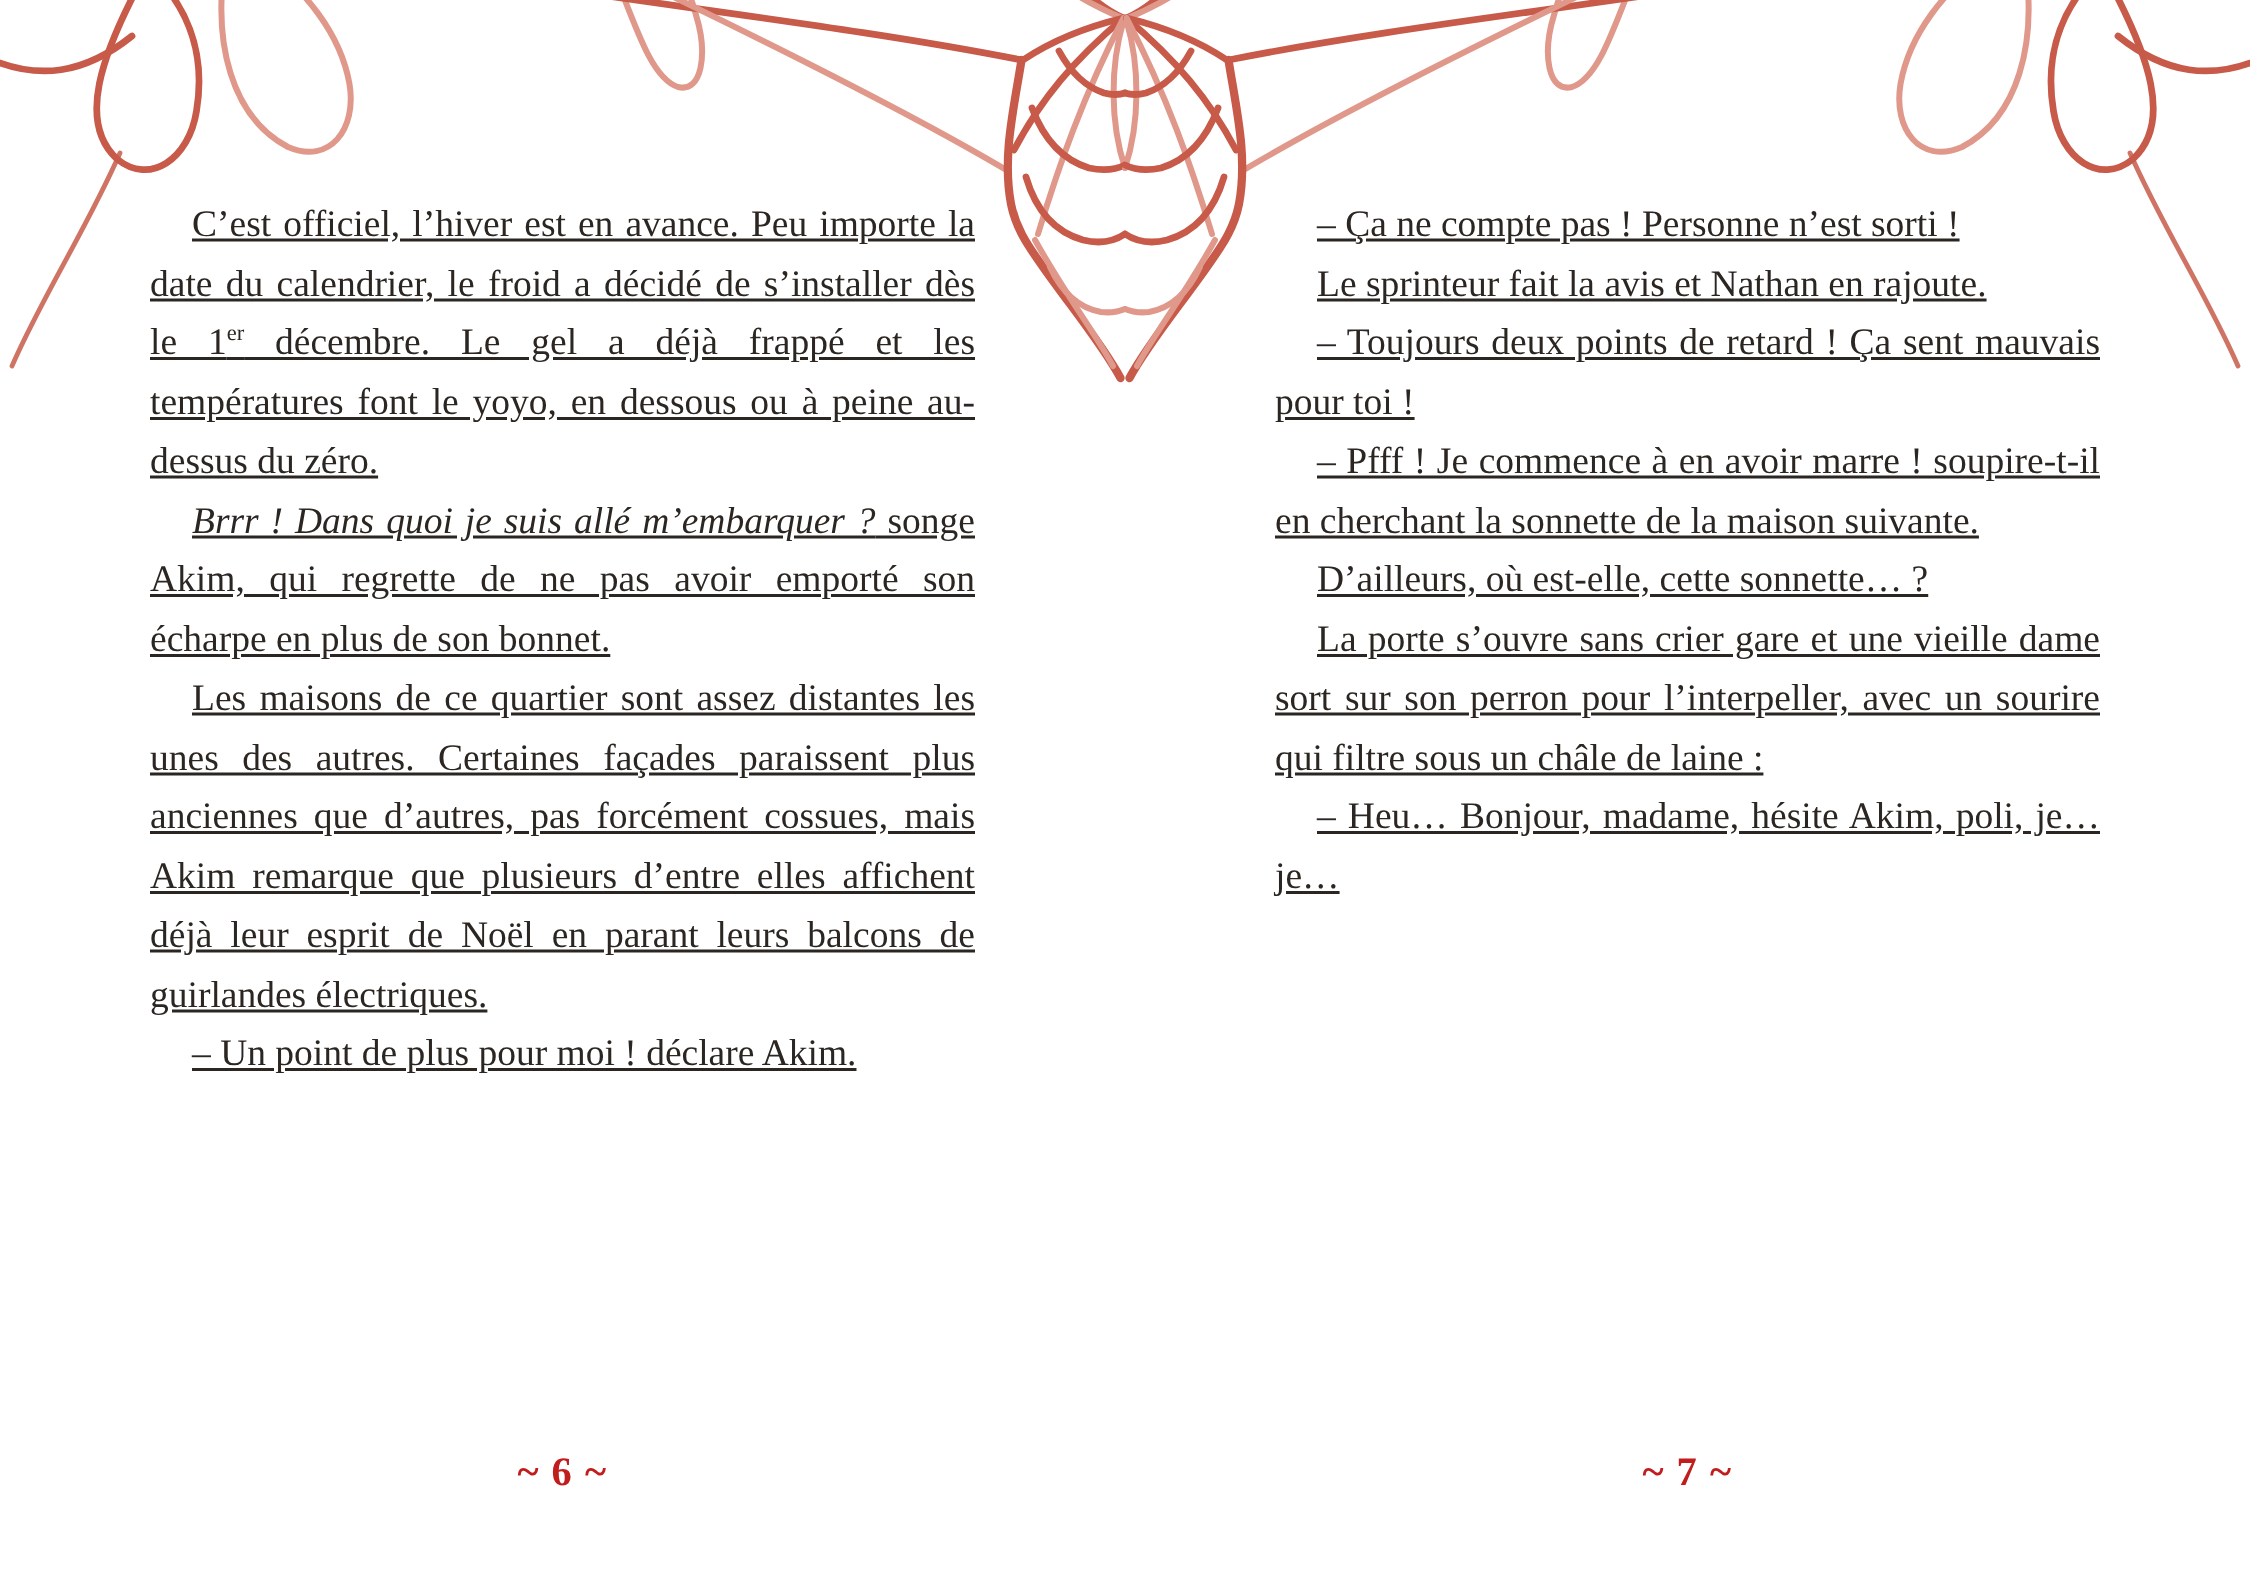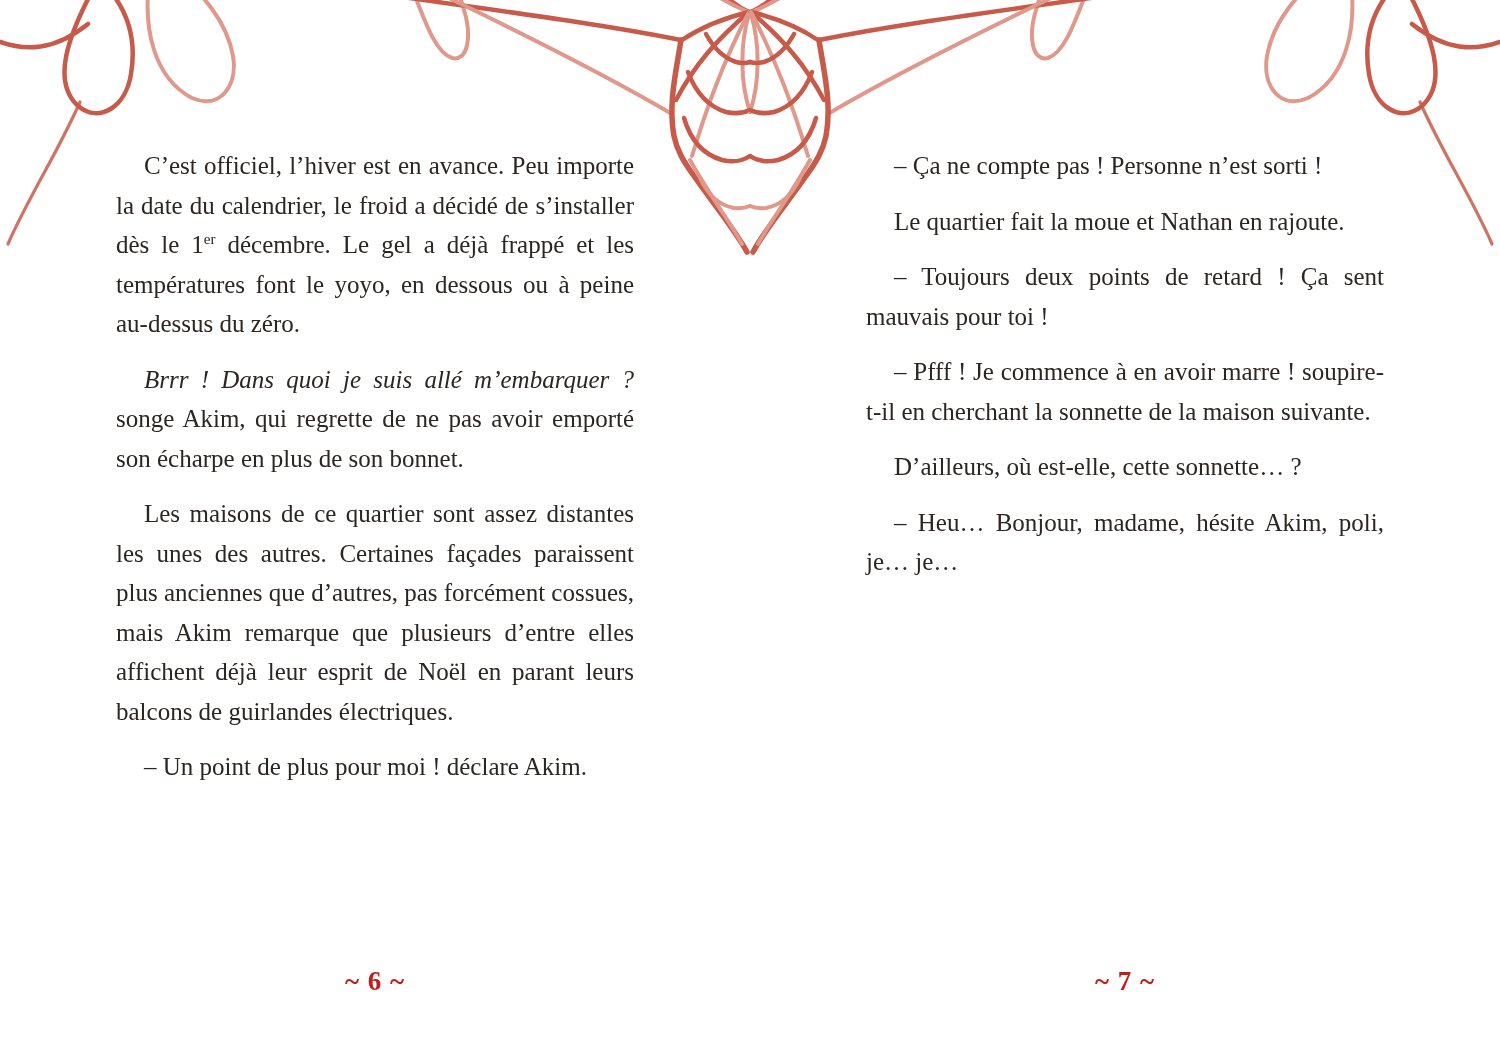--- a/index.html
+++ b/index.html
@@ -51,22 +51,23 @@
     left: 0;
     width: 550px;
     font-size: 25px;
     line-height: 39.5px;
     color: var(--body-text, #2b2622);
     text-align: justify;
     hyphens: auto;
     -webkit-hyphens: auto;
   }
   .para {
-    margin: 16px;
+    margin: 0;
     text-indent: 28px;
+    text-decoration: underline;
   }
   .para em  { font-style: italic; }
   .para sup { font-size: 0.6em; line-height: 0; vertical-align: super; }
 
   .page-number {
     position: absolute;
     top: 966px;
     left: 0;
     width: 100%;
     text-align: center;
@@ -122,20 +123,21 @@
       <p class="para"><em>Brrr&nbsp;! Dans quoi je suis allé m’embarquer&nbsp;?</em><span> songe Akim, qui regrette de ne pas avoir emporté son écharpe en plus de son bonnet.</span></p>
       <p class="para"><span>Les maisons de ce quartier sont assez distantes les unes des autres. Certaines façades paraissent plus anciennes que d’autres, pas forcément cossues, mais Akim remarque que plusieurs d’entre elles affichent déjà leur esprit de Noël en parant leurs balcons de guirlandes électriques.</span></p>
       <p class="para"><span>– Un point de plus pour moi&nbsp;! déclare Akim.</span></p>
     </div>
   <div class="page-number">~ 6 ~</div>
 </section>
 
 <section class="page" id="page-right">
   <div class="page-text">
       <p class="para"><span>– Ça ne compte pas&nbsp;! Personne n’est sorti&nbsp;!</span></p>
-      <p class="para"><span>Le quartier fait la moue et Nathan en rajoute.</span></p>
+      <p class="para"><span>Le sprinteur fait la avis et Nathan en rajoute.</span></p>
       <p class="para"><span>– Toujours deux points de retard&nbsp;! Ça sent mauvais pour toi&nbsp;!</span></p>
       <p class="para"><span>– Pfff&nbsp;! Je commence à en avoir marre&nbsp;! soupire-t-il en cherchant la sonnette de la maison suivante.</span></p>
       <p class="para"><span>D’ailleurs, où est-elle, cette sonnette…&nbsp;?</span></p>
+      <p class="para"><span>La porte s’ouvre sans crier gare et une vieille dame sort sur son perron pour l’interpeller, avec un sourire qui filtre sous un châle de laine&nbsp;:</span></p>
       <p class="para"><span>– Heu… Bonjour, madame, hésite Akim, poli, je… je…</span></p>
     </div>
   <div class="page-number">~ 7 ~</div>
 </section>
 
 </body></html>

